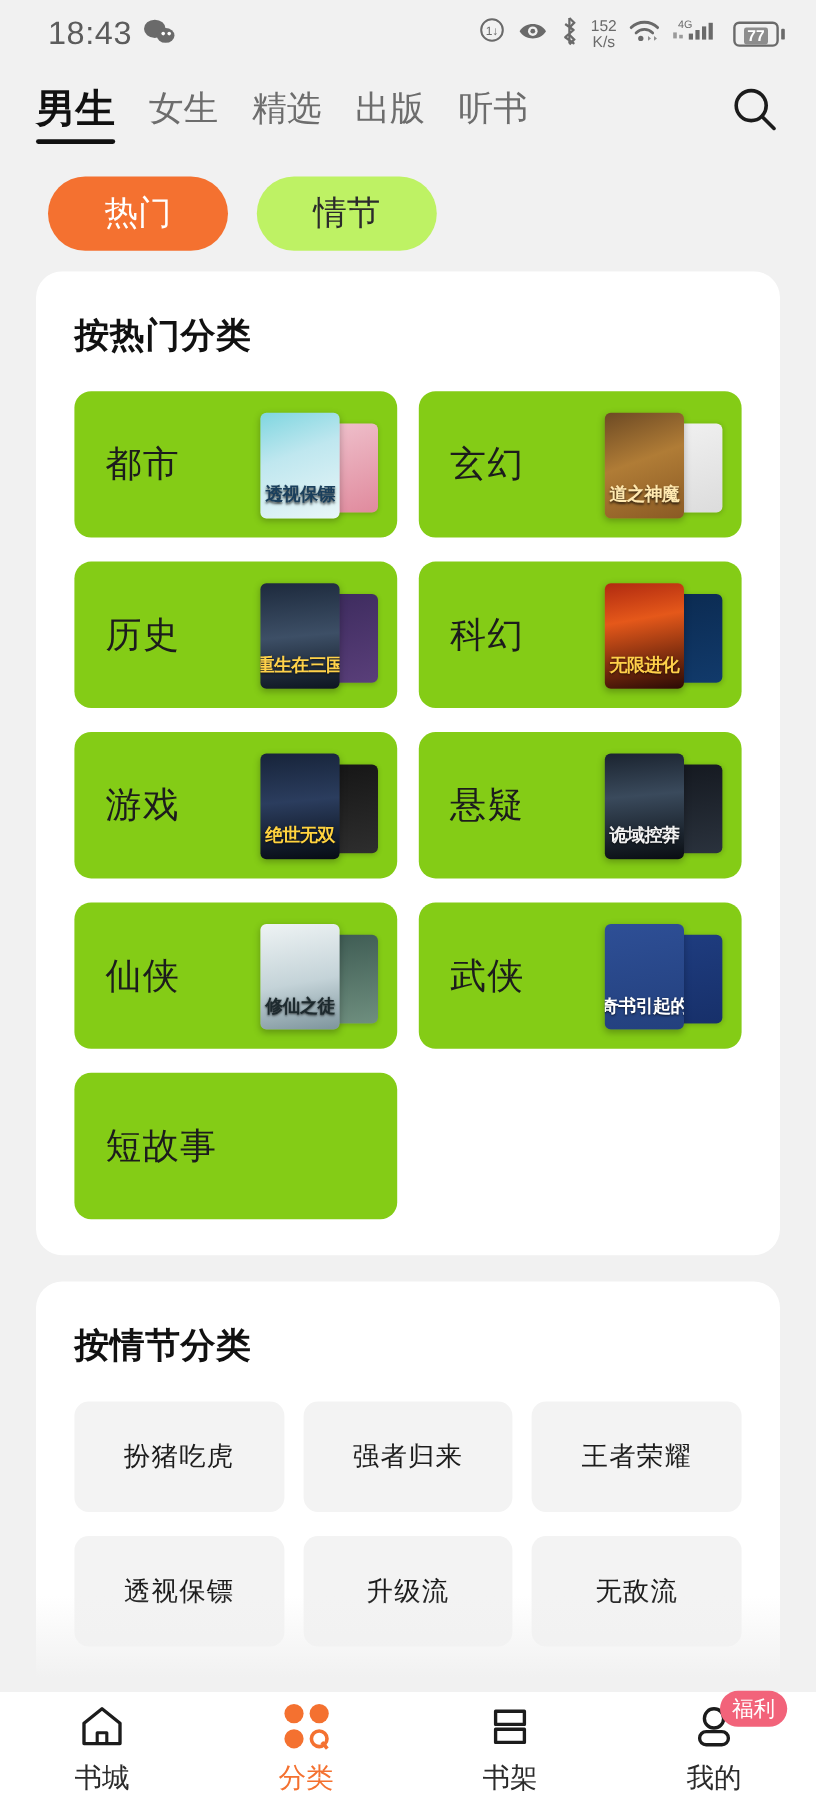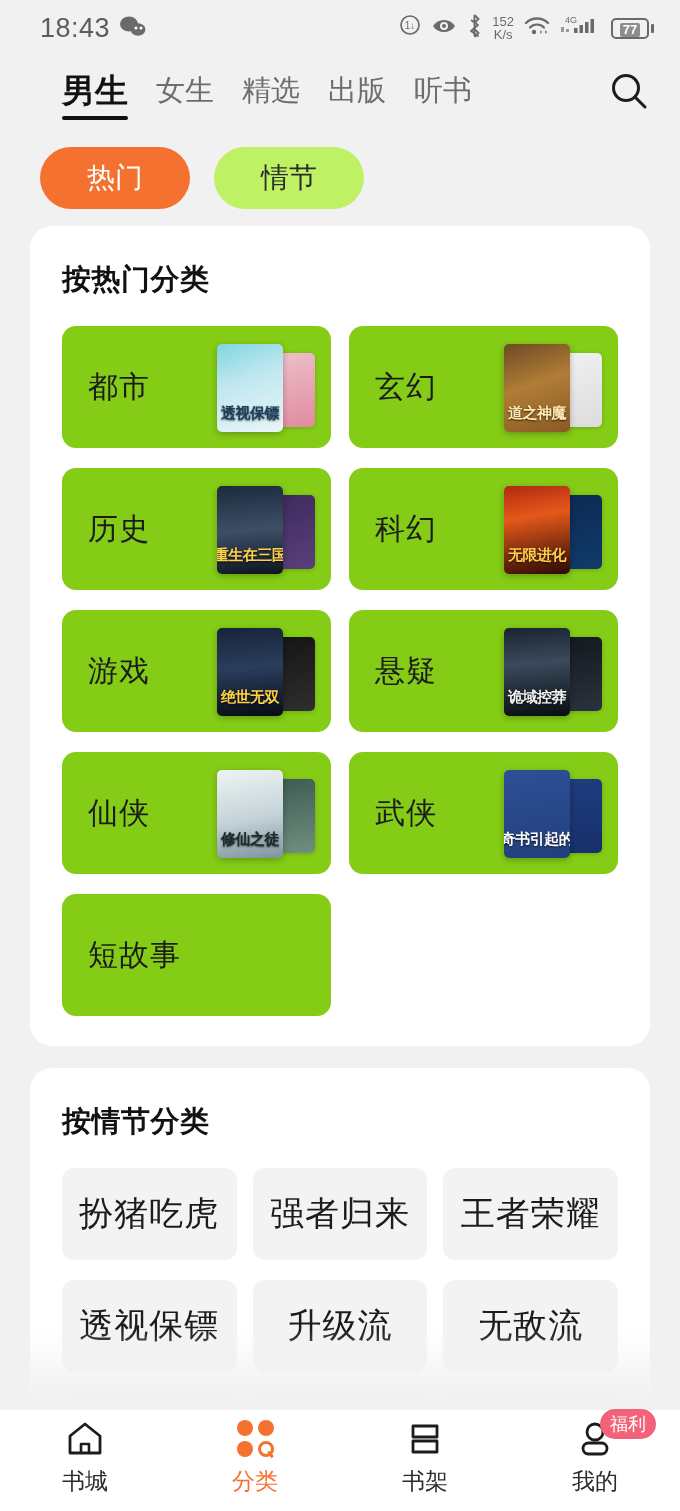--- a/index.html
+++ b/index.html
@@ -48,21 +48,20 @@
   }
   .batt-tip { width: 3px; height: 9px; background: #6a6a6a; border-radius: 1px; }
 
   
   .topnav {
     flex: 0 0 74px;
     display: flex;
     align-items: center;
     padding: 0 28px 0 30px;
     gap: 28px;
-    margin-left: 32px;
   }
   .topnav-item {
     font-size: 29px;
     color: #6d6d6d;
     position: relative;
     padding-bottom: 4px;
     white-space: nowrap;
   }
   .topnav-item.active {
     color: #111;
@@ -187,21 +186,21 @@
     grid-template-columns: repeat(3, 1fr);
     gap: 20px 16px;
   }
   .plot-tile {
     background: #f3f3f3;
     border-radius: 12px;
     height: 92px;
     display: flex;
     align-items: center;
     justify-content: center;
-    font-size: 34px;
+    font-size: 22px;
     color: #1c1c1c;
     letter-spacing: 1px;
   }
   .plot-tile.faded { opacity: .35; }
 
   .fade-mask {
     position: absolute;
     left: 0; right: 0; bottom: 0; height: 80px;
     background: linear-gradient(to bottom, rgba(241,241,241,0), #f1f1f1 85%);
     pointer-events: none;

